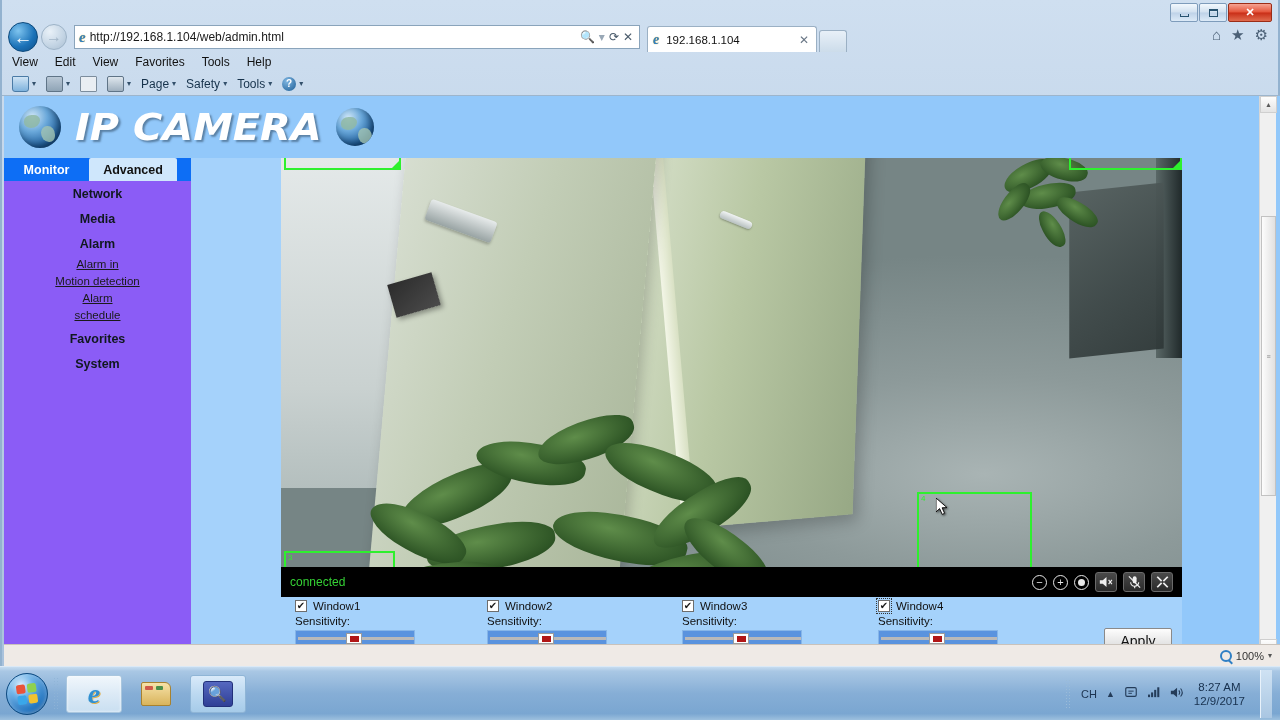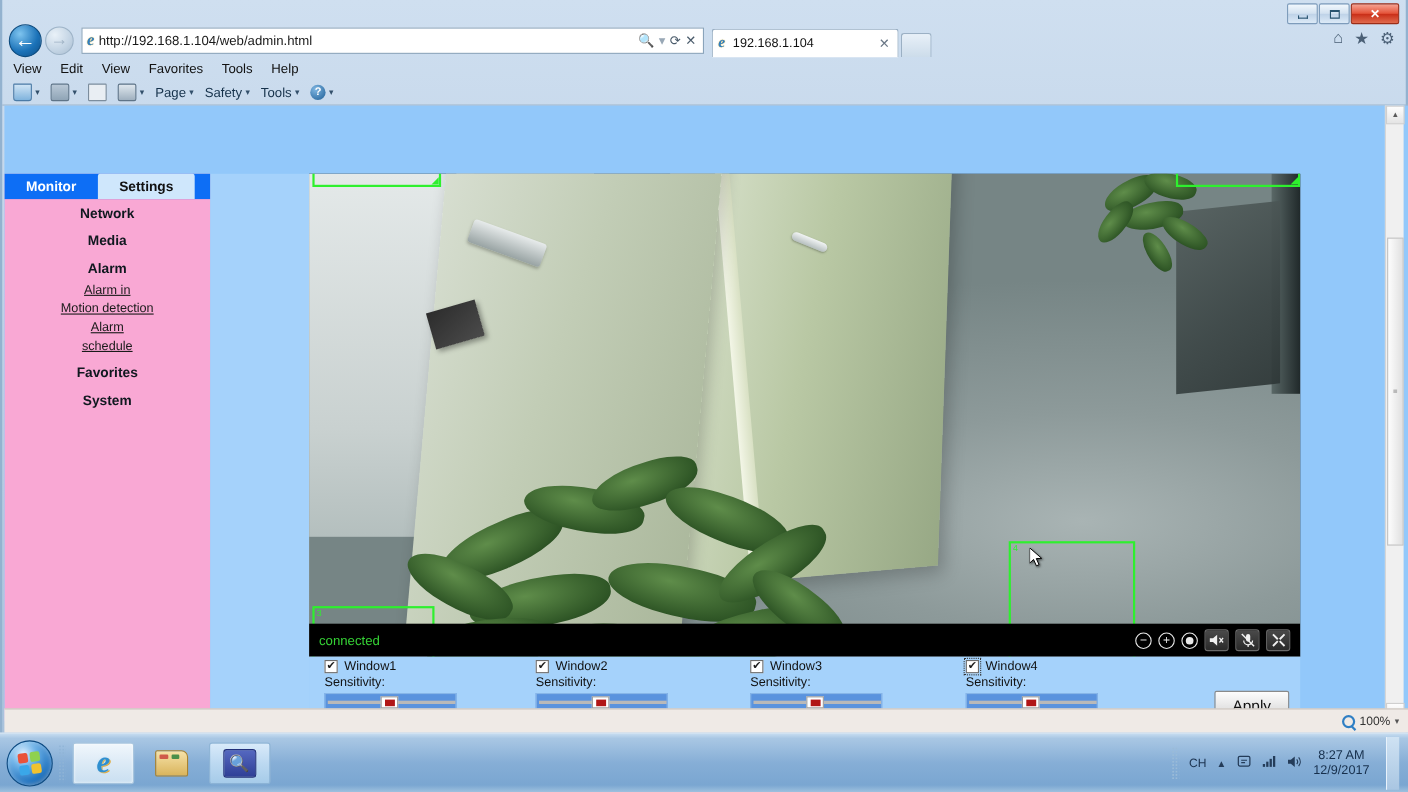--- a/index.html
+++ b/index.html
@@ -132,21 +132,21 @@
     margin-left:14px; font-family:"DejaVu Sans", sans-serif;
     font-size:38px; font-weight:bold; font-style:italic; color:#fff;
     letter-spacing:0px; text-shadow:2px 2px 2px rgba(60,90,120,.65);
     transform:scaleX(1.05); transform-origin:left center;
   }
   .globe.small { width:38px; height:38px; margin-left:26px; }
 
   
   .sidebar {
     position:absolute; left:0; top:62px; width:187px; height:498px;
-    background:#f9a8d4;
+    background:#8b5cf6;
   }
   .sidebar-pad {
     position:absolute; left:187px; top:62px; width:90px; height:498px;
     background:#a5d2fb;
   }
   .tabs { display:flex; height:23px; background:#0d6ef5; }
   .tab {
     display:flex; align-items:center; justify-content:center;
     font-size:12.5px; font-weight:bold; color:#fff;
   }
@@ -478,27 +478,32 @@
         <span class="caret">▾</span>
       </div>
       <div class="cmd-item">
         <span class="ico-help">?</span>
         <span class="caret">▾</span>
       </div>
     </div>
 
     <div class="page">
 
+      <div class="brand">
+        <div class="globe"></div>
+        <div class="brand-title">IP CAMERA</div>
+        <div class="globe small"></div>
+      </div>
 
       <div class="sidebar-pad"></div>
 
       <div class="sidebar">
         <div class="tabs">
           <div class="tab monitor">Monitor</div>
-          <div class="tab settings">Settings</div>
+          <div class="tab settings">Advanced</div>
         </div>
         <div class="nav-group">
           <div class="grp">Network</div>
           <div class="grp">Media</div>
           <div class="grp">Alarm</div>
           <div class="nav-sub">
             <a href="#">Alarm in</a>
             <a href="#">Motion detection</a>
             <a href="#">Alarm</a>
             <a href="#">schedule</a>

